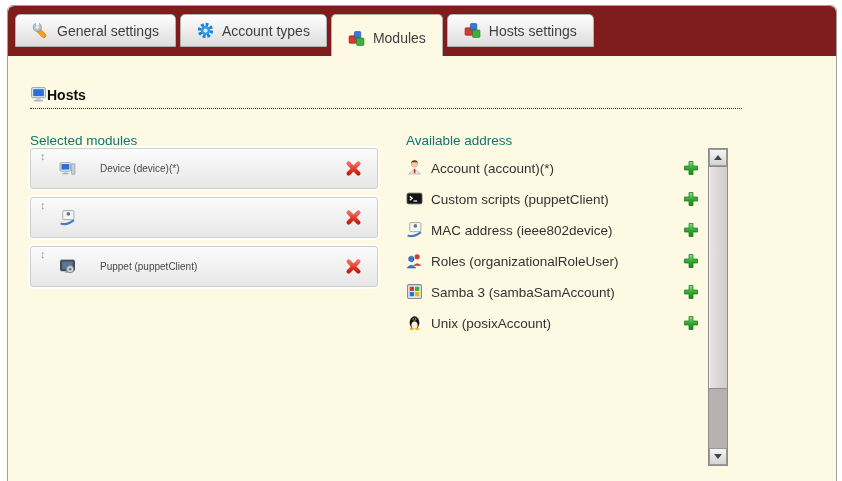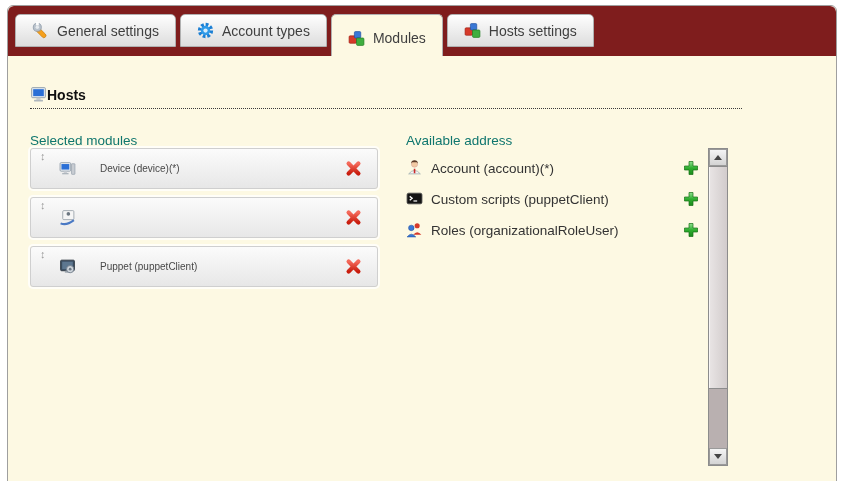--- a/index.html
+++ b/index.html
@@ -266,39 +266,90 @@
               <span class="alabel">Custom scripts (puppetClient)</span>
               <span class="add">
                 <svg width="16" height="16" viewBox="0 0 16 16">
                     <path d="M6 1.5 h4 v4.5 h4.5 v4 h-4.5 v4.5 h-4 v-4.5 h-4.5 v-4 h4.5 z" fill="url(#gPlus)" stroke="#157015" stroke-width="0.7"></path>
                   </svg>
               </span>
             </div>
 
 
 
+            <div class="avail-row">
+              <span class="micon">
+                <svg width="17" height="17" viewBox="0 0 16 16">
+                  <rect x="3.5" y="1.5" width="10.5" height="8.5" rx="1" fill="#f5f5f5" stroke="#97a0a9" stroke-width="0.8"></rect>
+                  <circle cx="8.8" cy="4.6" r="1.7" fill="#6b7680"></circle>
+                  <path d="M1.5 13.5 Q7 16 14 10.5" stroke="#4a79c4" stroke-width="2" fill="none"></path>
+                </svg>
+              </span>
+              <span class="alabel">MAC address (ieee802device)</span>
+              <span class="add">
+                <svg width="16" height="16" viewBox="0 0 16 16">
+                    <path d="M6 1.5 h4 v4.5 h4.5 v4 h-4.5 v4.5 h-4 v-4.5 h-4.5 v-4 h4.5 z" fill="url(#gPlus)" stroke="#157015" stroke-width="0.7"></path>
+                  </svg>
+              </span>
+            </div>
 
             <div class="avail-row">
               <span class="micon">
                 <svg width="17" height="17" viewBox="0 0 16 16">
                   <circle cx="10.5" cy="4.5" r="2.4" fill="#d63a2a"></circle>
                   <path d="M6.8 13 Q10.5 8.2 14.5 13 Z" fill="#d63a2a"></path>
                   <circle cx="5" cy="6.5" r="2.6" fill="#3a78d6" stroke="#1d4c9c" stroke-width="0.5"></circle>
                   <path d="M1 15 Q5 9.8 9.2 15 Z" fill="#3a78d6" stroke="#1d4c9c" stroke-width="0.5"></path>
                 </svg>
               </span>
               <span class="alabel">Roles (organizationalRoleUser)</span>
               <span class="add">
                 <svg width="16" height="16" viewBox="0 0 16 16">
                     <path d="M6 1.5 h4 v4.5 h4.5 v4 h-4.5 v4.5 h-4 v-4.5 h-4.5 v-4 h4.5 z" fill="url(#gPlus)" stroke="#157015" stroke-width="0.7"></path>
                   </svg>
               </span>
             </div>
 
-
+            <div class="avail-row">
+              <span class="micon">
+                <svg width="17" height="17" viewBox="0 0 16 16">
+                  <rect x="1.5" y="1.5" width="13" height="13" rx="1" fill="#e3e9f0" stroke="#7c8894"></rect>
+                  <rect x="3.5" y="3.5" width="4" height="4" fill="#d63a2a"></rect>
+                  <rect x="8.5" y="3.5" width="4" height="4" fill="#3fae3f"></rect>
+                  <rect x="3.5" y="8.5" width="4" height="4" fill="#2a6fd6"></rect>
+                  <rect x="8.5" y="8.5" width="4" height="4" fill="#f0b01e"></rect>
+                </svg>
+              </span>
+              <span class="alabel">Samba 3 (sambaSamAccount)</span>
+              <span class="add">
+                <svg width="16" height="16" viewBox="0 0 16 16">
+                    <path d="M6 1.5 h4 v4.5 h4.5 v4 h-4.5 v4.5 h-4 v-4.5 h-4.5 v-4 h4.5 z" fill="url(#gPlus)" stroke="#157015" stroke-width="0.7"></path>
+                  </svg>
+              </span>
+            </div>
+
+            <div class="avail-row">
+              <span class="micon">
+                <svg width="17" height="17" viewBox="0 0 16 16">
+                  <ellipse cx="8" cy="8.2" rx="4.6" ry="6" fill="#151515"></ellipse>
+                  <ellipse cx="8" cy="10.6" rx="2.9" ry="3.6" fill="#f4f1e8"></ellipse>
+                  <circle cx="6.8" cy="4.6" r="0.6" fill="#fff"></circle>
+                  <circle cx="9.2" cy="4.6" r="0.6" fill="#fff"></circle>
+                  <path d="M6.8 6 L9.2 6 L8 7.4 Z" fill="#f2b01e"></path>
+                  <ellipse cx="5.4" cy="14" rx="1.9" ry="1.1" fill="#f2b01e"></ellipse>
+                  <ellipse cx="10.6" cy="14" rx="1.9" ry="1.1" fill="#f2b01e"></ellipse>
+                </svg>
+              </span>
+              <span class="alabel">Unix (posixAccount)</span>
+              <span class="add">
+                <svg width="16" height="16" viewBox="0 0 16 16">
+                    <path d="M6 1.5 h4 v4.5 h4.5 v4 h-4.5 v4.5 h-4 v-4.5 h-4.5 v-4 h4.5 z" fill="url(#gPlus)" stroke="#157015" stroke-width="0.7"></path>
+                  </svg>
+              </span>
+            </div>
 
           </div>
 
           <div class="scrollbar">
             <div class="sb-btn">
                 <span class="arrow-up"></span>
               </div>
             <div class="sb-thumb"></div>
             <div class="sb-rest"></div>
             <div class="sb-btn">

